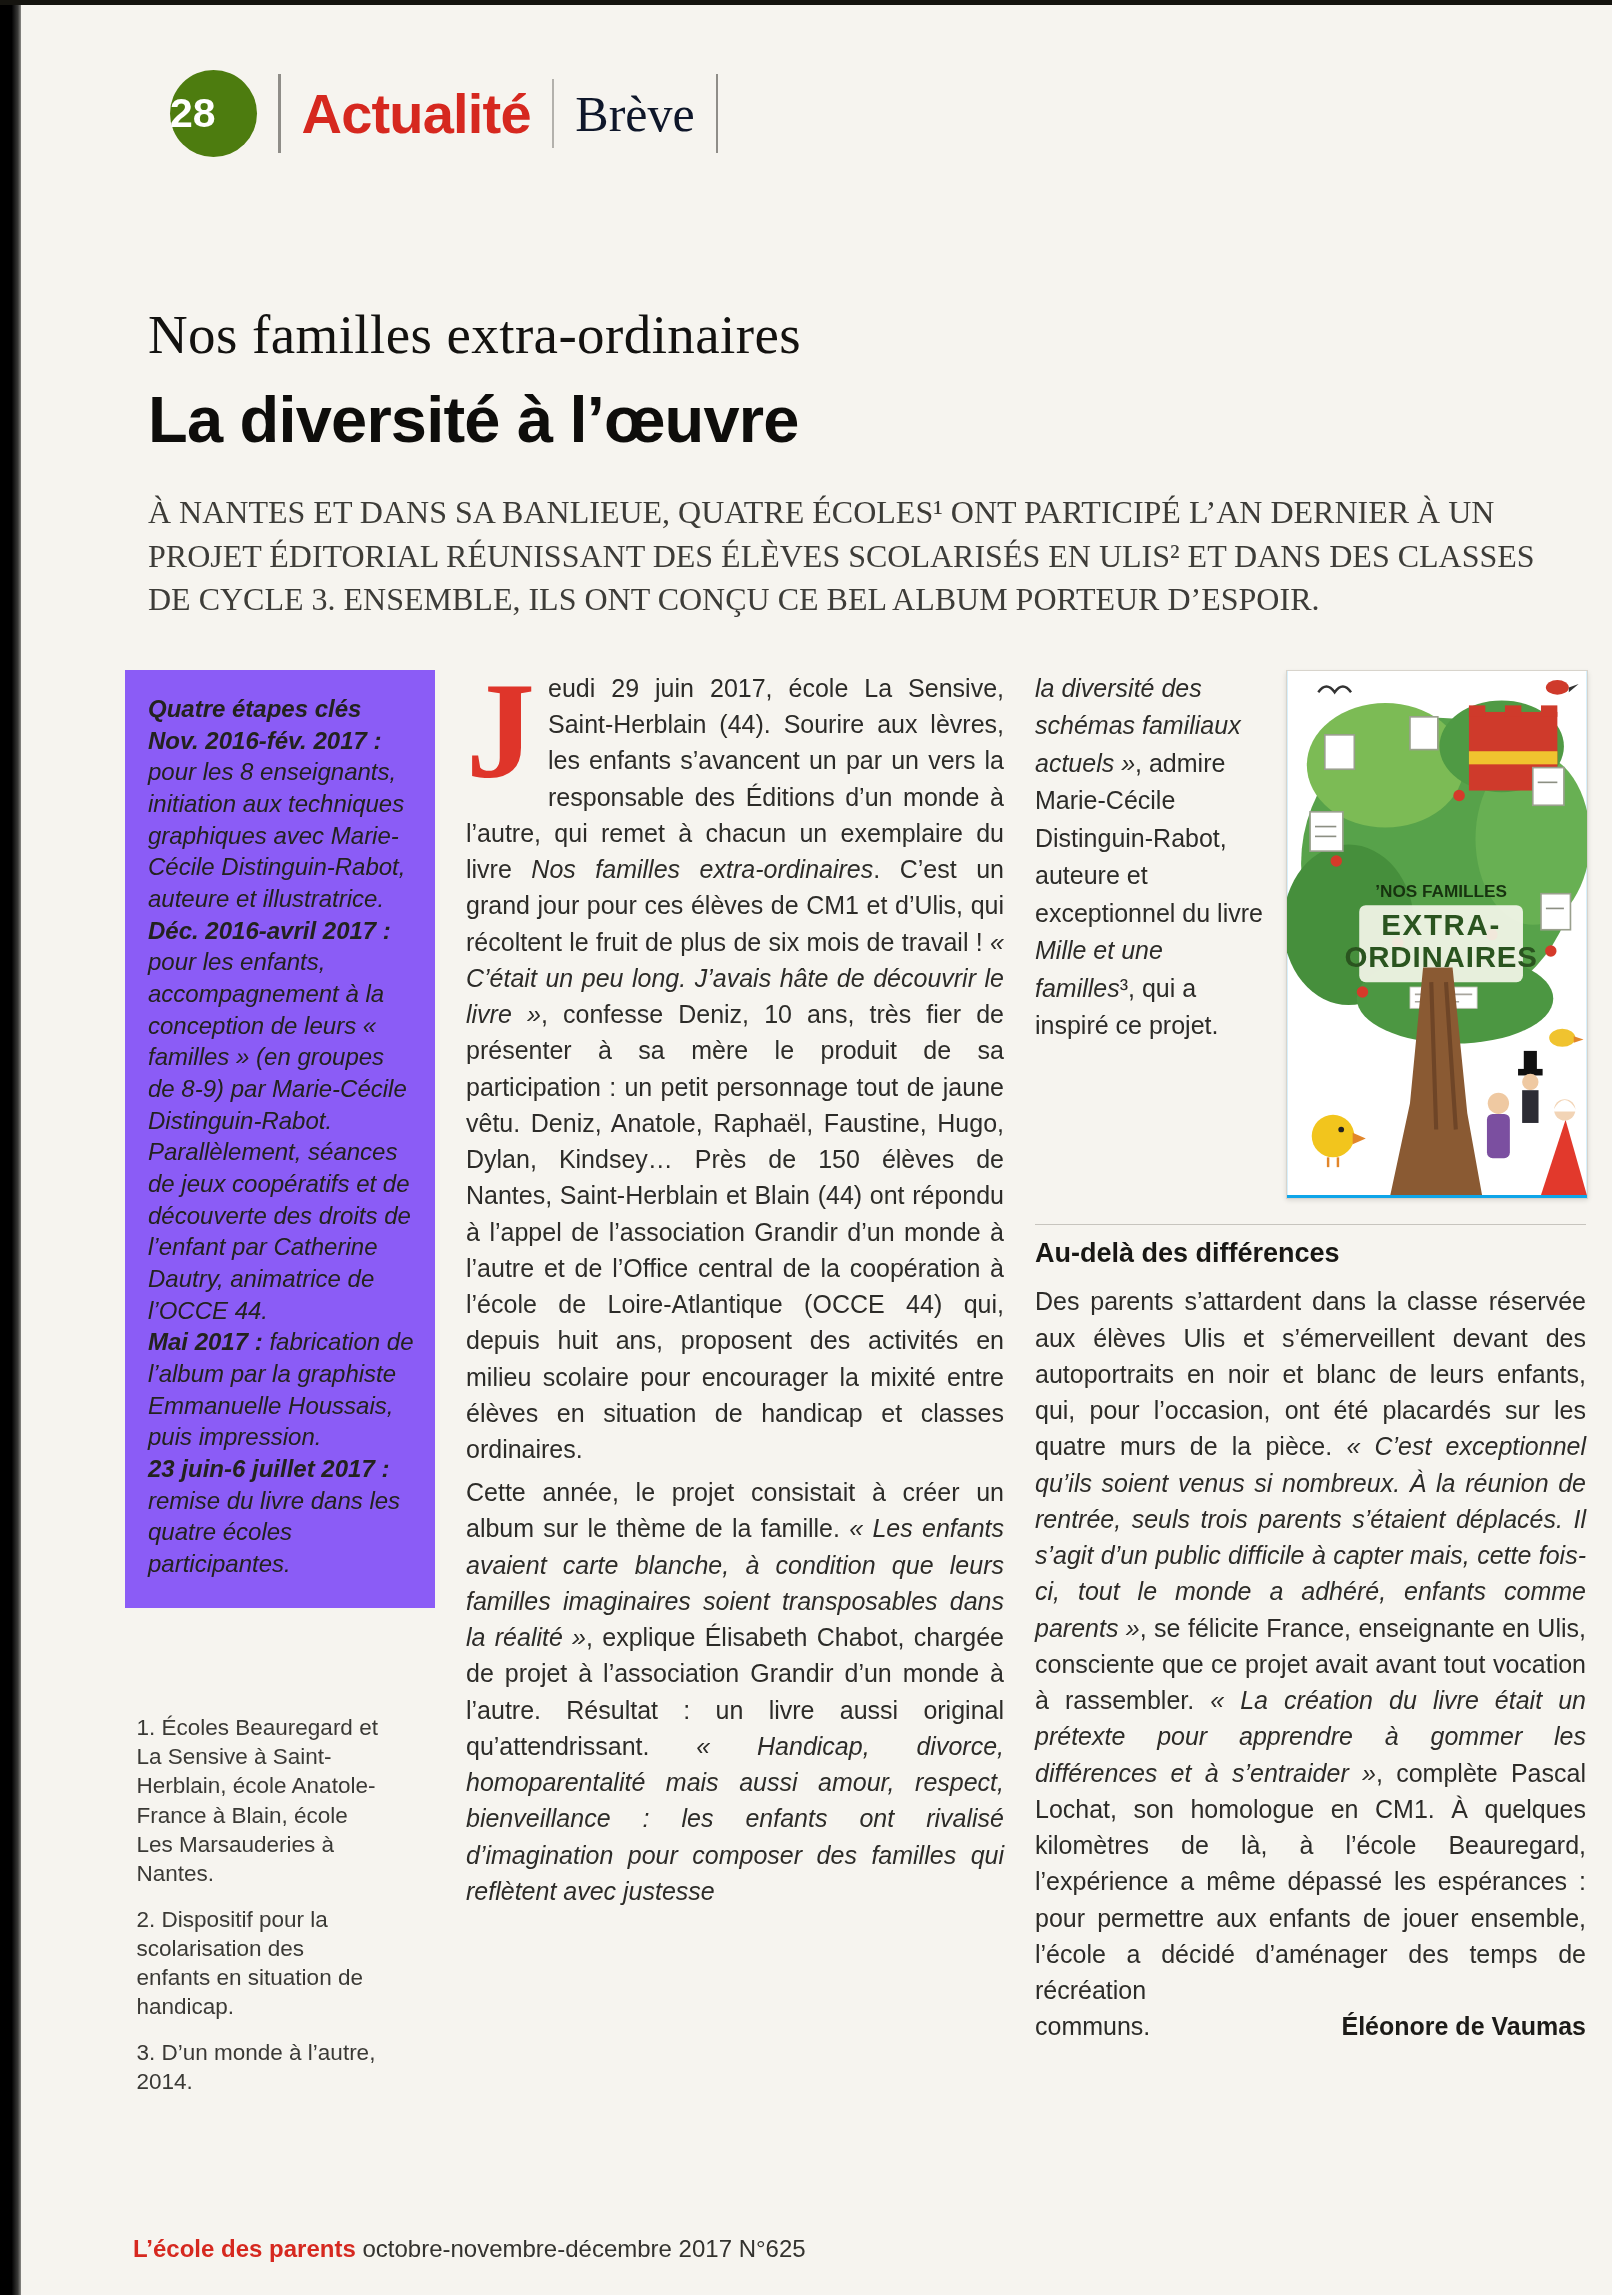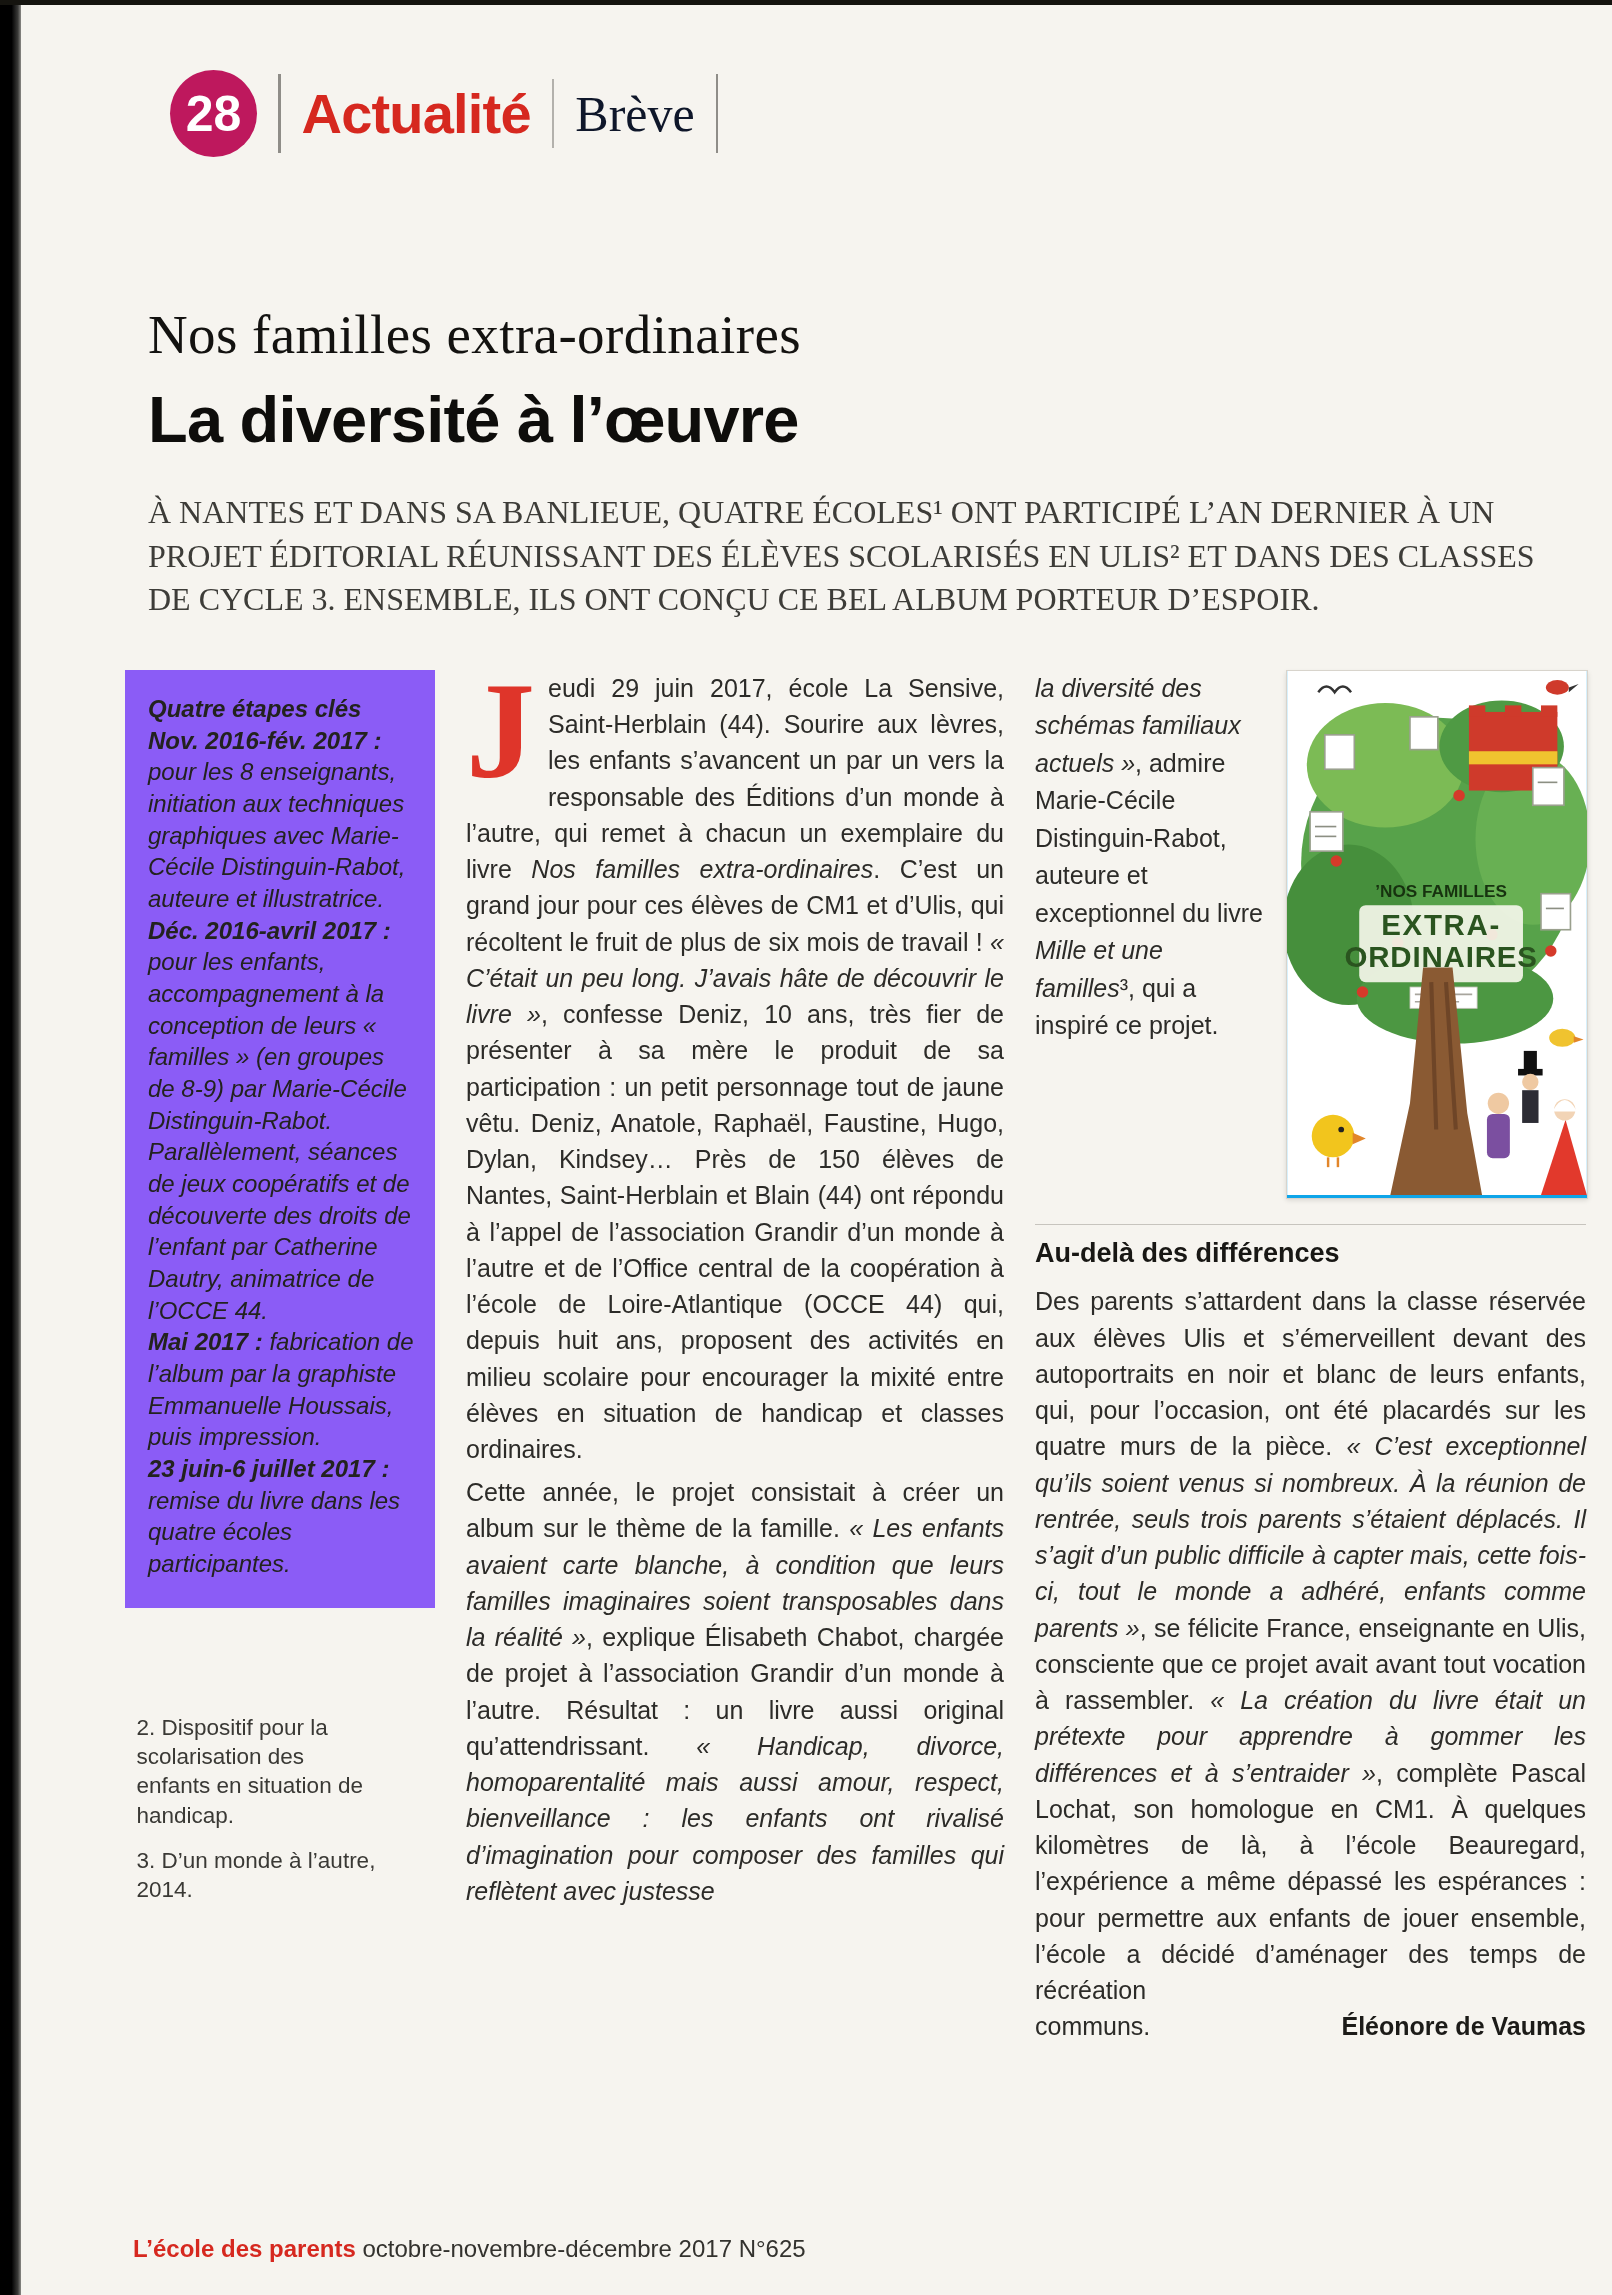--- a/index.html
+++ b/index.html
@@ -11,22 +11,22 @@
     color:#2c2b28;
     overflow:hidden;
   }
   
   .scan-left{position:absolute;left:0;top:0;width:21px;height:2295px;
     background:linear-gradient(90deg,#000 55%,#3a3a38 85%,#8b8a86);}
   .scan-top{position:absolute;left:0;top:0;width:1613px;height:4.9px;background:#15140f;}
 
   
   .masthead{display:flex;align-items:center;gap:21px;margin:70px 0 0 170px;}
-  .page-circle{width:87px;height:87px;border-radius:50%;background:#be185d;color:#fff;
-    display:flex;align-items:center;justify-content:center;font-size:50px;font-weight:700;}
+  .page-circle{width:87px;height:87px;border-radius:50%;background:#4d7c0f;color:#fff;
+    display:flex;align-items:center;justify-content:flex-start;font-size:41px;font-weight:700;}
   .vrule{width:2.5px;height:79px;background:#8f8d88;}
   .vrule.short{height:69px;background:#b3b1ac;}
   .section-label{color:#d6281f;font-weight:700;font-size:56px;letter-spacing:-0.8px;}
   .subsection-label{font-family:"Liberation Serif",serif;font-size:50px;color:#0f172a;}
 
   
   .headline-block{margin:146px 0 0 148px;}
   .kicker{font-family:"Liberation Serif",serif;font-size:55px;color:#131210;letter-spacing:0.4px;}
   .main-title{margin-top:16.4px;font-size:65px;font-weight:700;color:#0e0d0b;letter-spacing:-0.8px;}
 
@@ -99,20 +99,21 @@
 
     <div class="col-left">
       <div class="keybox">
         <p class="keybox-title">Quatre étapes clés</p>
         <p><span class="lead">Nov. 2016-fév. 2017 :</span><span> pour les 8 enseignants, initiation aux techniques graphiques avec Marie-Cécile Distinguin-Rabot, auteure et illustratrice.</span></p>
         <p><span class="lead">Déc. 2016-avril 2017 :</span><span> pour les enfants, accompagnement à la conception de leurs « familles » (en groupes de 8-9) par Marie-Cécile Distinguin-Rabot. Parallèlement, séances de jeux coopératifs et de découverte des droits de l’enfant par Catherine Dautry, animatrice de l’OCCE 44.</span></p>
         <p><span class="lead">Mai 2017 :</span><span> fabrication de l’album par la graphiste Emmanuelle Houssais, puis impression.</span></p>
         <p><span class="lead">23 juin-6 juillet 2017 :</span><span> remise du livre dans les quatre écoles participantes.</span></p>
       </div>
       <div class="footnotes">
+        <p><span>1.</span><span> Écoles Beauregard et La Sensive à Saint-Herblain, école Anatole-France à Blain, école Les Marsauderies à Nantes.</span></p>
         <p><span>2.</span><span> Dispositif pour la scolarisation des enfants en situation de handicap.</span></p>
         <p><span>3.</span><span> D’un monde à l’autre, 2014.</span></p>
       </div>
     </div>
 
     <div class="col-mid">
       <p class="body-par"><span class="dropcap">J</span><span><span>eudi 29 juin 2017, école La Sensive, Saint-Herblain (44). Sourire aux lèvres, les enfants s’avancent un par un vers la responsable des Éditions d’un monde à l’autre, qui remet à chacun un exemplaire du livre </span><span class="it">Nos familles extra-ordinaires</span><span>. C’est un grand jour pour ces élèves de CM1 et d’Ulis, qui récoltent le fruit de plus de six mois de travail ! </span><span class="it">« C’était un peu long. J’avais hâte de découvrir le livre »</span><span>, confesse Deniz, 10 ans, très fier de présenter à sa mère le produit de sa participation : un petit personnage tout de jaune vêtu. Deniz, Anatole, Raphaël, Faustine, Hugo, Dylan, Kindsey… Près de 150 élèves de Nantes, Saint-Herblain et Blain (44) ont répondu à l’appel de l’association Grandir d’un monde à l’autre et de l’Office central de la coopération à l’école de Loire-Atlantique (OCCE 44) qui, depuis huit ans, proposent des activités en milieu scolaire pour encourager la mixité entre élèves en situation de handicap et classes ordinaires.</span></span></p>
       <p class="body-par"><span>Cette année, le projet consistait à créer un album sur le thème de la famille. </span><span class="it">« Les enfants avaient carte blanche, à condition que leurs familles imaginaires soient transposables dans la réalité »</span><span>, explique Élisabeth Chabot, chargée de projet à l’association Grandir d’un monde à l’autre. Résultat : un livre aussi original qu’attendrissant. </span><span class="it">« Handicap, divorce, homoparentalité mais aussi amour, respect, bienveillance : les enfants ont rivalisé d’imagination pour composer des familles qui reflètent avec justesse</span></p>
     </div>
 

